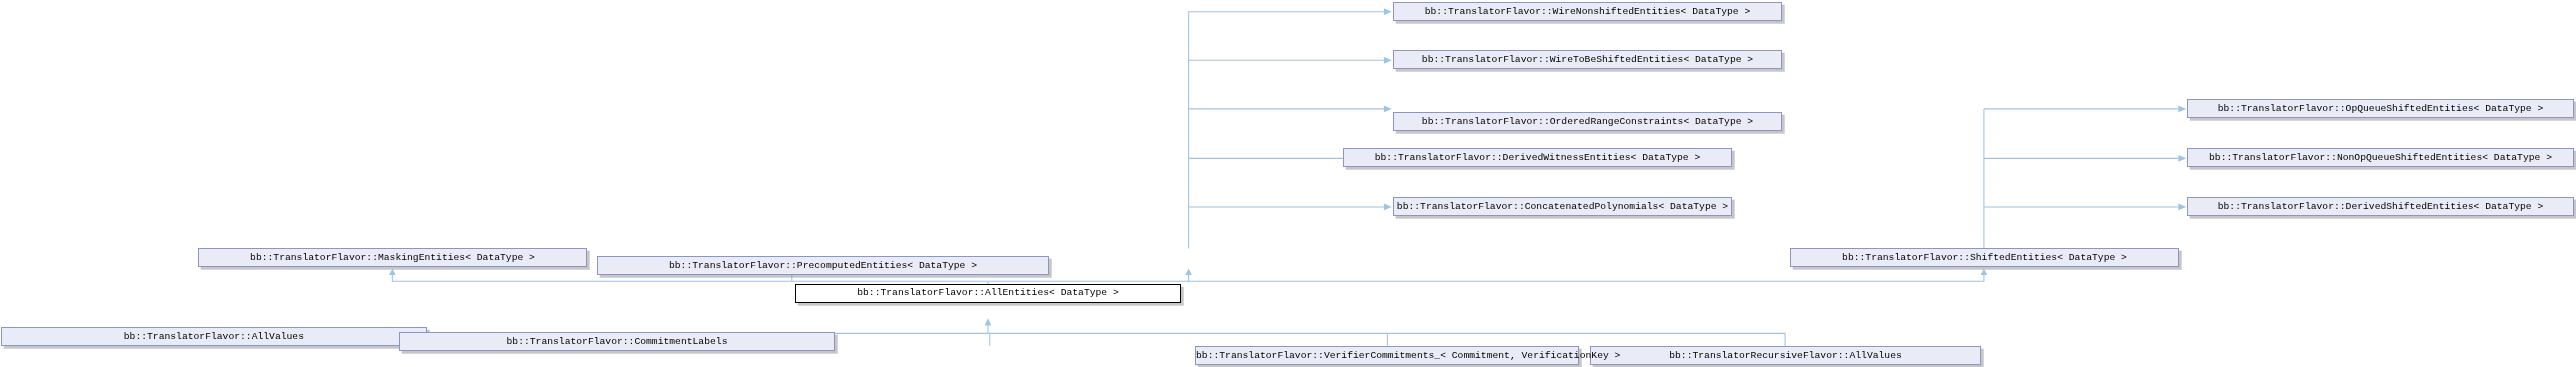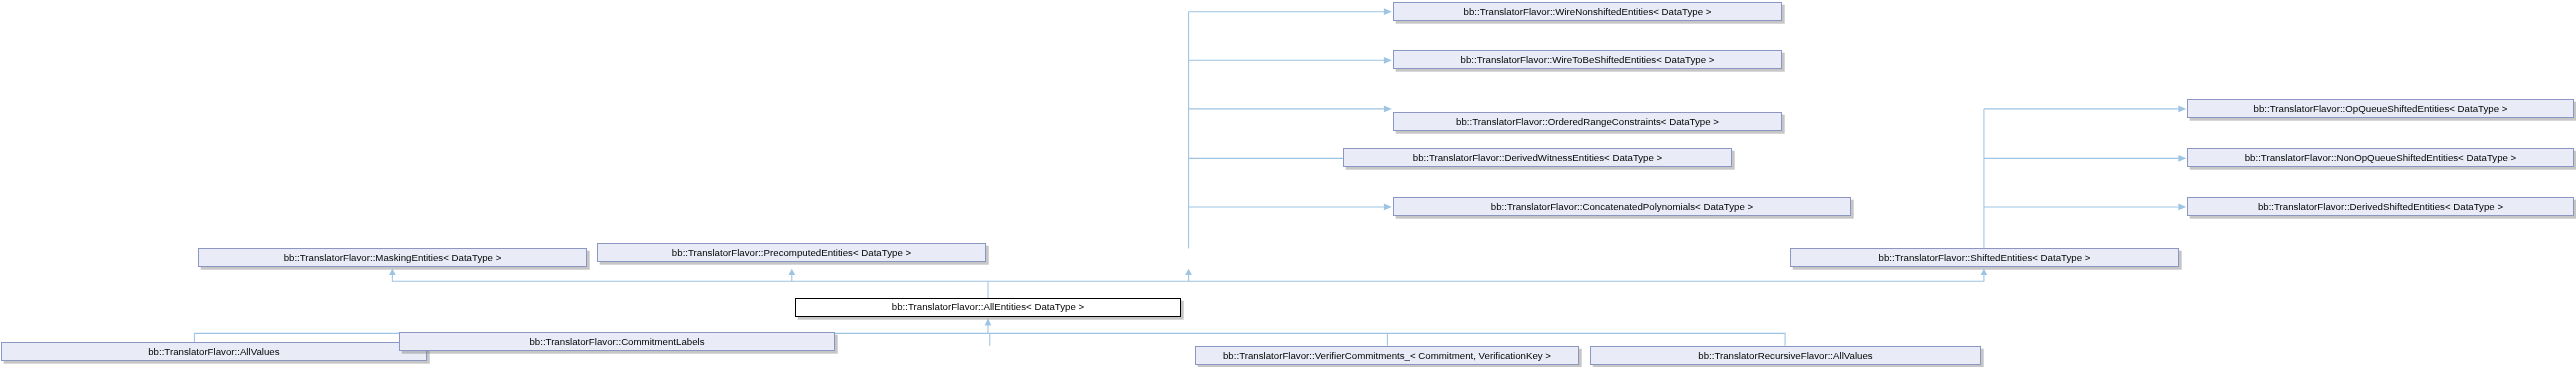--- a/index.html
+++ b/index.html
@@ -1,20 +1,20 @@
 <!DOCTYPE html>
 <html style="font-size:14px"><head>
 <meta charset="utf-8">
 <style>
   html,body{margin:0;padding:0;background:#ffffff;}
   #canvas{
     position:relative;
     width:2576px;height:368px;
     background:#ffffff;
-    font-family:Liberation Sans, sans-serif;
+    font-family:Liberation Mono, monospace;
     overflow:hidden;
   }
   #edges{position:absolute;left:0;top:0;}
   .node{
     position:absolute;
     height:19.4px;
     box-sizing:border-box;
     background:#E9ECF7;
     border:0.9px solid #8C96C2;
     box-shadow:2.7px 2.7px 0 rgba(128,128,128,0.45);
@@ -86,49 +86,49 @@
   </div>
   <div class="node" style="left:1393px;top:50px;width:389px">
     <span class="lbl">bb::TranslatorFlavor::WireToBeShiftedEntities&lt; DataType &gt;</span>
   </div>
   <div class="node" style="left:1393px;top:112px;width:389px">
     <span class="lbl">bb::TranslatorFlavor::OrderedRangeConstraints&lt; DataType &gt;</span>
   </div>
   <div class="node" style="left:1343px;top:148px;width:389px">
     <span class="lbl">bb::TranslatorFlavor::DerivedWitnessEntities&lt; DataType &gt;</span>
   </div>
-  <div class="node" style="left:1393px;top:197px;width:458px">
+  <div class="node" style="left:1393px;top:197px;width:339px">
     <span class="lbl">bb::TranslatorFlavor::ConcatenatedPolynomials&lt; DataType &gt;</span>
   </div>
 
   <div class="node" style="left:2187px;top:99px;width:387px">
     <span class="lbl">bb::TranslatorFlavor::OpQueueShiftedEntities&lt; DataType &gt;</span>
   </div>
   <div class="node" style="left:2187px;top:148px;width:387px">
     <span class="lbl">bb::TranslatorFlavor::NonOpQueueShiftedEntities&lt; DataType &gt;</span>
   </div>
   <div class="node" style="left:2187px;top:197px;width:387px">
     <span class="lbl">bb::TranslatorFlavor::DerivedShiftedEntities&lt; DataType &gt;</span>
   </div>
 
   <div class="node" style="left:198px;top:248px;width:389px">
     <span class="lbl">bb::TranslatorFlavor::MaskingEntities&lt; DataType &gt;</span>
   </div>
-  <div class="node" style="left:597px;top:243px;width:389px">
+  <div class="node" style="left:597px;top:256px;width:452px">
     <span class="lbl">bb::TranslatorFlavor::PrecomputedEntities&lt; DataType &gt;</span>
   </div>
   <div class="node" style="left:1790px;top:248px;width:389px">
     <span class="lbl">bb::TranslatorFlavor::ShiftedEntities&lt; DataType &gt;</span>
   </div>
 
-  <div class="node focus" style="left:795px;top:298px;width:386px">
+  <div class="node focus" style="left:795px;top:284px;width:386px">
     <span class="lbl">bb::TranslatorFlavor::AllEntities&lt; DataType &gt;</span>
   </div>
 
-  <div class="node" style="left:0.9px;top:342px;width:426px">
+  <div class="node" style="left:0.9px;top:327px;width:426px">
     <span class="lbl">bb::TranslatorFlavor::AllValues</span>
   </div>
   <div class="node" style="left:399px;top:332px;width:436px">
     <span class="lbl">bb::TranslatorFlavor::CommitmentLabels</span>
   </div>
   <div class="node" style="left:1590px;top:346px;width:391px">
     <span class="lbl">bb::TranslatorRecursiveFlavor::AllValues</span>
   </div>
   <div class="node" style="left:1195px;top:346px;width:384px">
     <span class="lbl">bb::TranslatorFlavor::VerifierCommitments_&lt; Commitment, VerificationKey &gt;</span>

